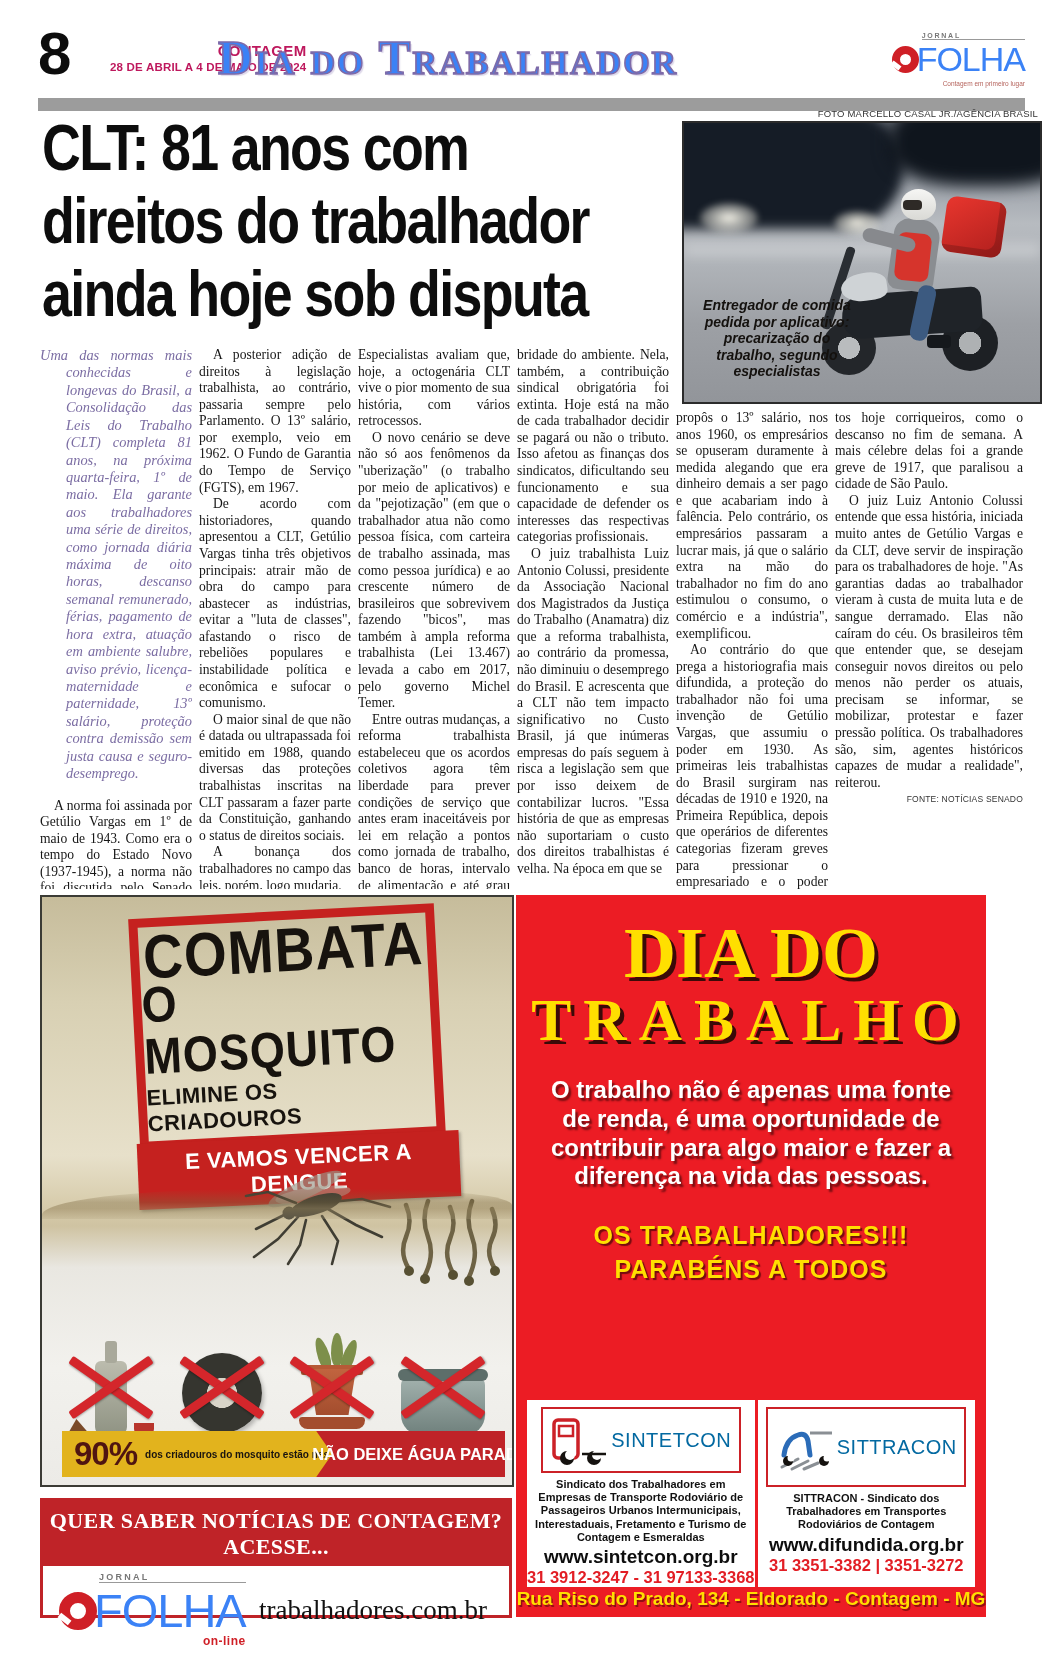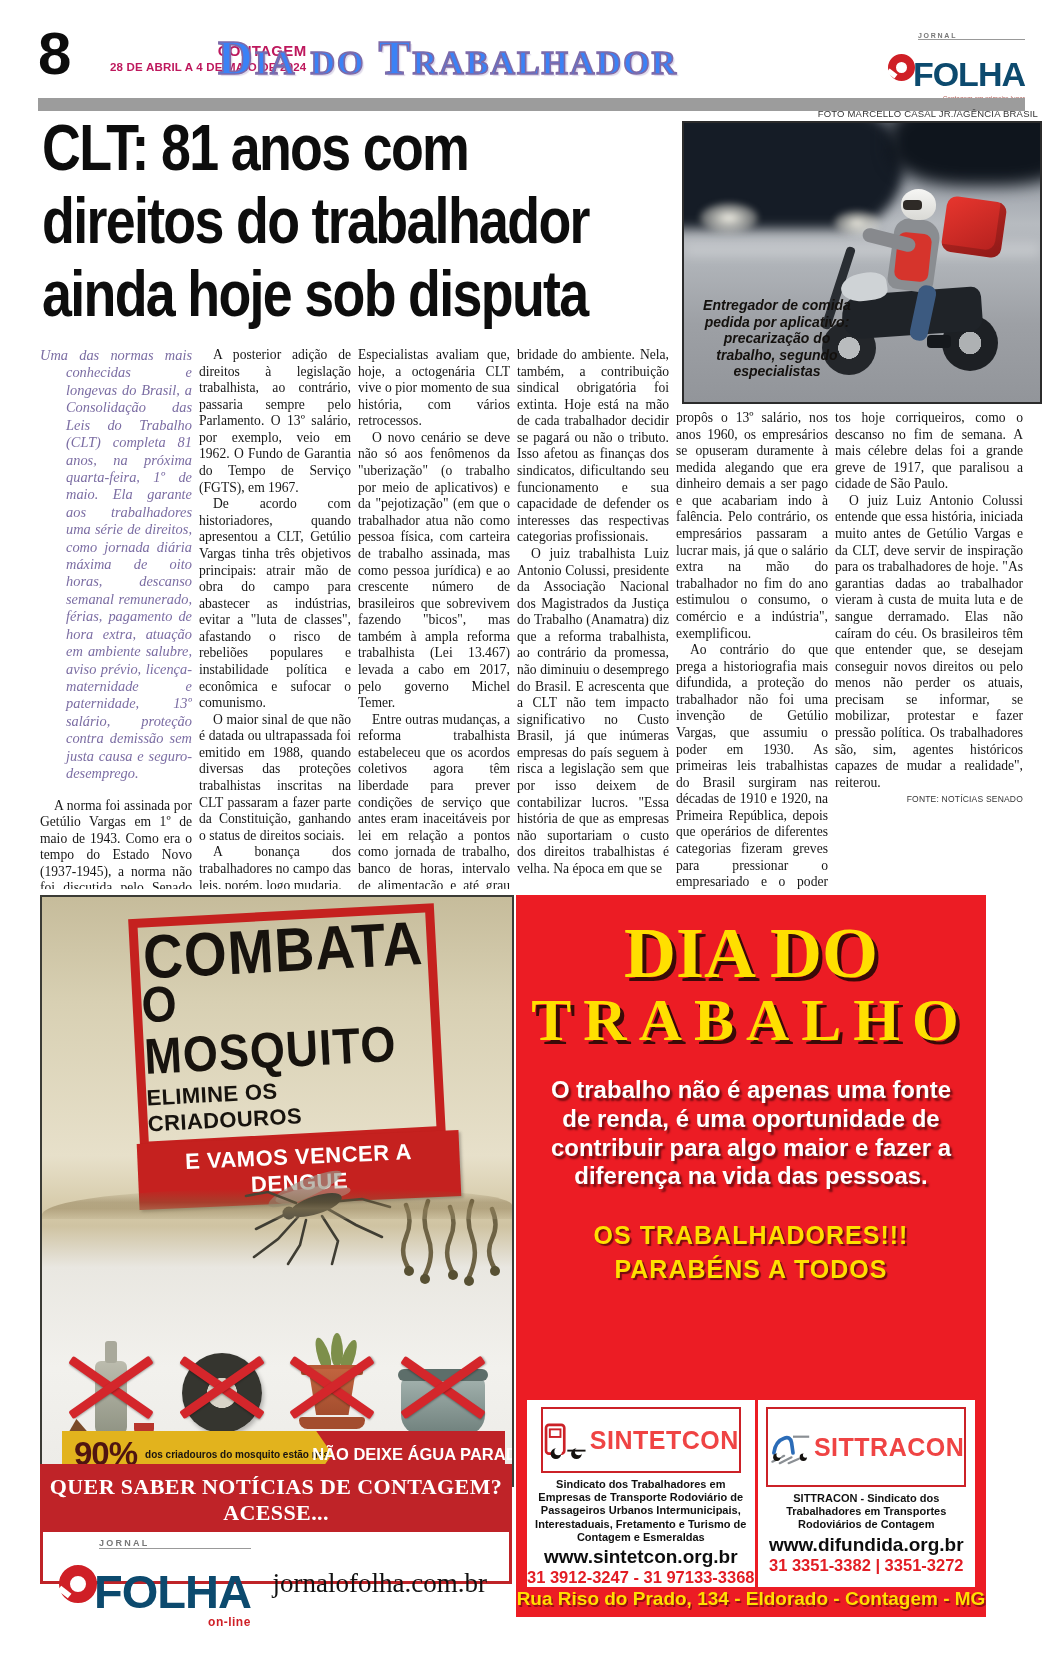--- a/index.html
+++ b/index.html
@@ -20,21 +20,21 @@
   .gray-bar{position:absolute;left:38px;right:38px;top:98px;height:13px;background:#9c9c9c;}
 
   
   .folha-logo{display:inline-block;text-align:left;}
   .fl-jornal{font-family:"Liberation Sans",sans-serif;font-weight:bold;color:#777;
              border-bottom:1px solid #999;letter-spacing:0.25em;}
   .fl-main{display:flex;align-items:center;}
   .fl-ring{display:inline-block;border-radius:50%;background:#fff;position:relative;
            border-style:solid;border-color:#cf1f26;box-sizing:border-box;}
   .fl-ring::after{content:"";position:absolute;background:#fff;transform:rotate(38deg);}
-  .fl-name{font-family:"Liberation Sans",sans-serif;font-weight:700;color:#0c4a6e;letter-spacing:-1px;margin-top:15px;}
+  .fl-name{font-family:"Liberation Sans",sans-serif;font-weight:400;color:#3b82f6;letter-spacing:-1px;}
   .fl-tag{font-family:"Liberation Sans",sans-serif;color:#b5635c;}
   .fl-online{font-family:"Liberation Sans",sans-serif;font-weight:900;color:#cf1f26;text-align:right;}
   
   .logo-sm .fl-jornal{font-size:7px;margin-left:30px;}
   .logo-sm .fl-ring{width:27px;height:27px;border-width:8px;margin-right:-2px;}
   .logo-sm .fl-ring::after{left:-9px;top:9px;width:10px;height:5px;}
   .logo-sm .fl-name{font-size:34px;}
   .logo-sm .fl-tag{font-size:6.5px;text-align:right;margin-top:1px;}
   
   .logo-lg .fl-jornal{font-size:9px;margin-left:40px;}
@@ -153,30 +153,30 @@
             letter-spacing:12px;color:#ffdf00;text-shadow:4px 4px 0 #3a0a08;}
   .t-msg{margin:24px 18px 0;text-align:center;font-family:"Liberation Sans",sans-serif;font-weight:bold;
          font-size:24px;line-height:1.2;color:#fff;text-shadow:2.5px 2.5px 2px rgba(20,0,0,0.55);}
   .t-congrats{margin-top:28px;text-align:center;font-family:"Liberation Sans",sans-serif;font-weight:bold;
               font-size:25px;letter-spacing:1px;line-height:1.35;color:#ffdf00;text-shadow:2px 2px 1px rgba(40,0,0,0.6);}
   .t-unions{position:absolute;left:11px;right:11px;top:505px;height:187px;background:#fff;display:flex;}
   .t-col{flex:1;display:flex;flex-direction:column;align-items:center;padding-top:7px;box-sizing:border-box;}
   .t-col + .t-col{border-left:3px solid #ec1c24;}
   .u-logo{width:196px;height:76px;border:2px solid #cc2127;display:flex;align-items:center;justify-content:center;
           gap:3px;background:#fff;}
-  .u-logo-name{font-family:"Liberation Sans",sans-serif;font-weight:bold;font-size:25px;color:#ef4444;letter-spacing:0.5px;}
+  .u-logo-name{font-family:"Liberation Sans",sans-serif;font-weight:normal;font-size:20px;color:#0369a1;letter-spacing:0.5px;}
   .u-desc{margin-top:5px;font-family:"Liberation Sans",sans-serif;font-weight:bold;font-size:11px;line-height:1.2;
           text-align:center;color:#111;width:94%;}
   .u-web{margin-top:2px;font-family:"Liberation Sans",sans-serif;font-weight:bold;font-size:19px;color:#0d0d0d;}
   .u-tel{font-family:"Liberation Sans",sans-serif;font-weight:bold;font-size:16.5px;color:#e21d24;white-space:nowrap;}
   .t-address{position:absolute;left:0;right:0;bottom:7px;text-align:center;font-family:"Liberation Sans",sans-serif;
              font-weight:bold;font-size:19px;color:#ffdf00;text-shadow:1.5px 1.5px 0 rgba(60,0,0,0.5);white-space:nowrap;}
 
   
-  .promo{position:absolute;left:40px;top:1464px;width:472px;height:120px;border:3px solid #bf2328;
+  .promo{position:absolute;left:40px;top:1498px;width:472px;height:120px;border:3px solid #bf2328;
          background:#fff;box-sizing:border-box;}
   .promo-banner{background:#bf2328;color:#fff;text-align:center;font-family:"Liberation Serif",serif;
                 font-weight:bold;font-size:22px;letter-spacing:0.4px;padding:7px 0 6px;}
   .promo-body{display:flex;align-items:center;justify-content:space-between;padding:6px 22px 4px 16px;}
   .promo-site{font-family:"Liberation Serif",serif;font-size:27px;color:#111;}
 </style>
 </head>
 <body>
 
 <div class="page">
@@ -391,17 +391,17 @@
     <div class="promo-banner">QUER SABER NOTÍCIAS DE CONTAGEM? ACESSE...</div>
     <div class="promo-body">
       <div class="folha-logo logo-lg">
         <div class="fl-jornal">JORNAL</div>
         <div class="fl-main">
           <span class="fl-ring"></span>
           <span class="fl-name">FOLHA</span>
         </div>
         <div class="fl-online">on-line</div>
       </div>
-      <div class="promo-site">jornalofolha.com.br</div>
+      <div class="promo-site">trabalhadores.com.br</div>
     </div>
   </div>
 
 </div>
 
 </body></html>

